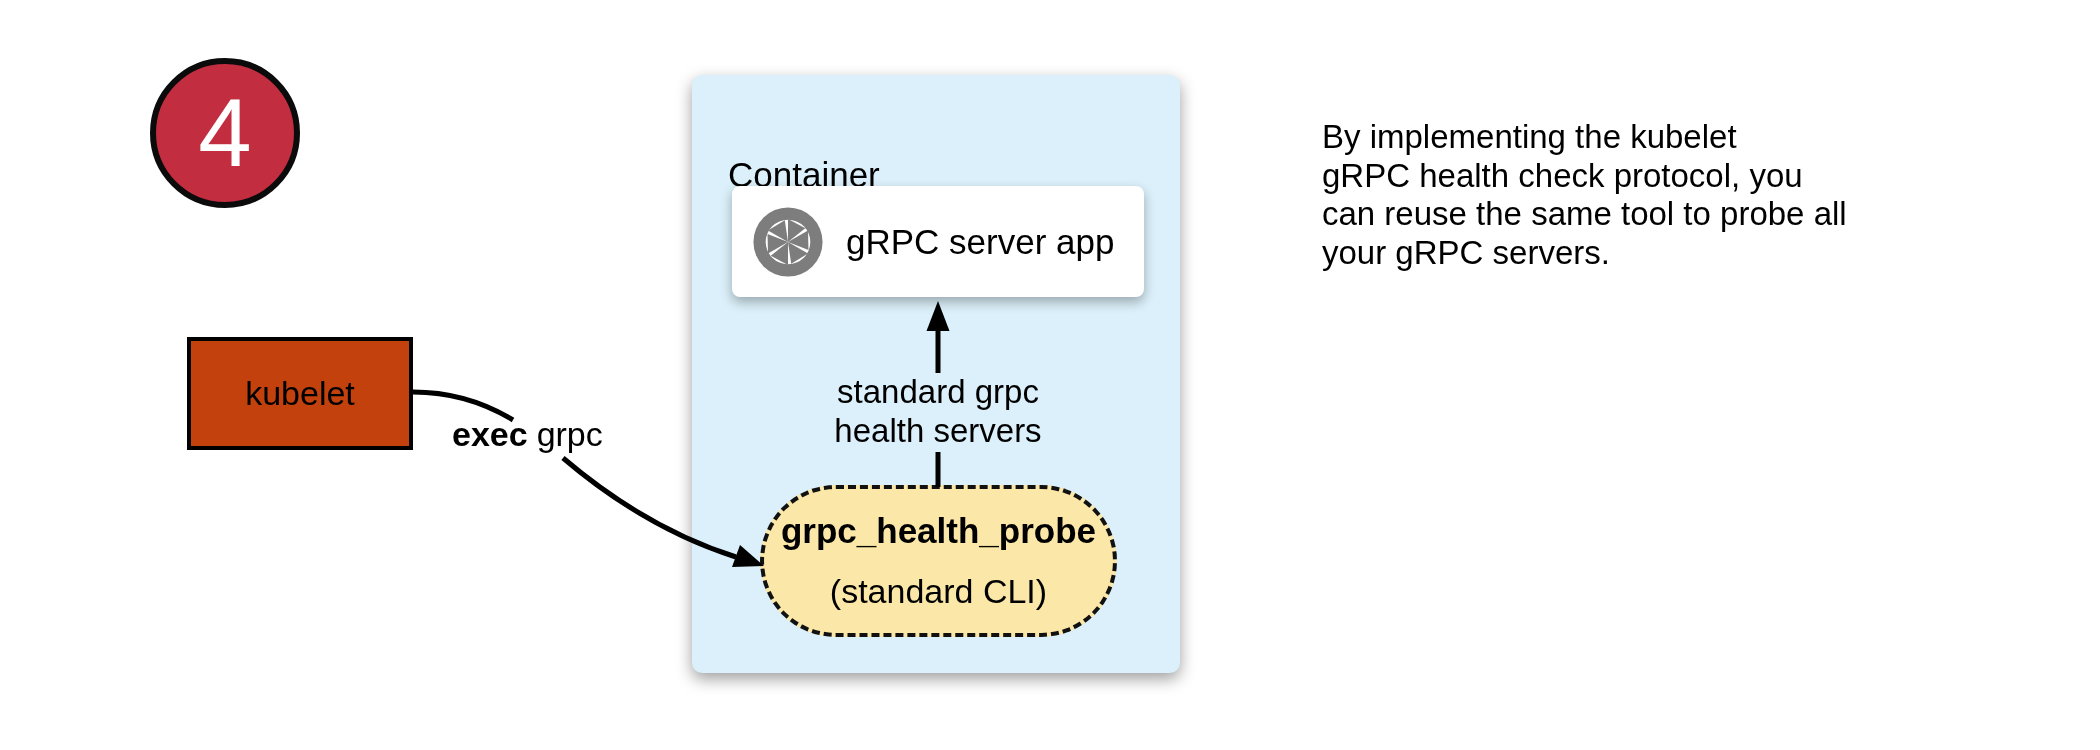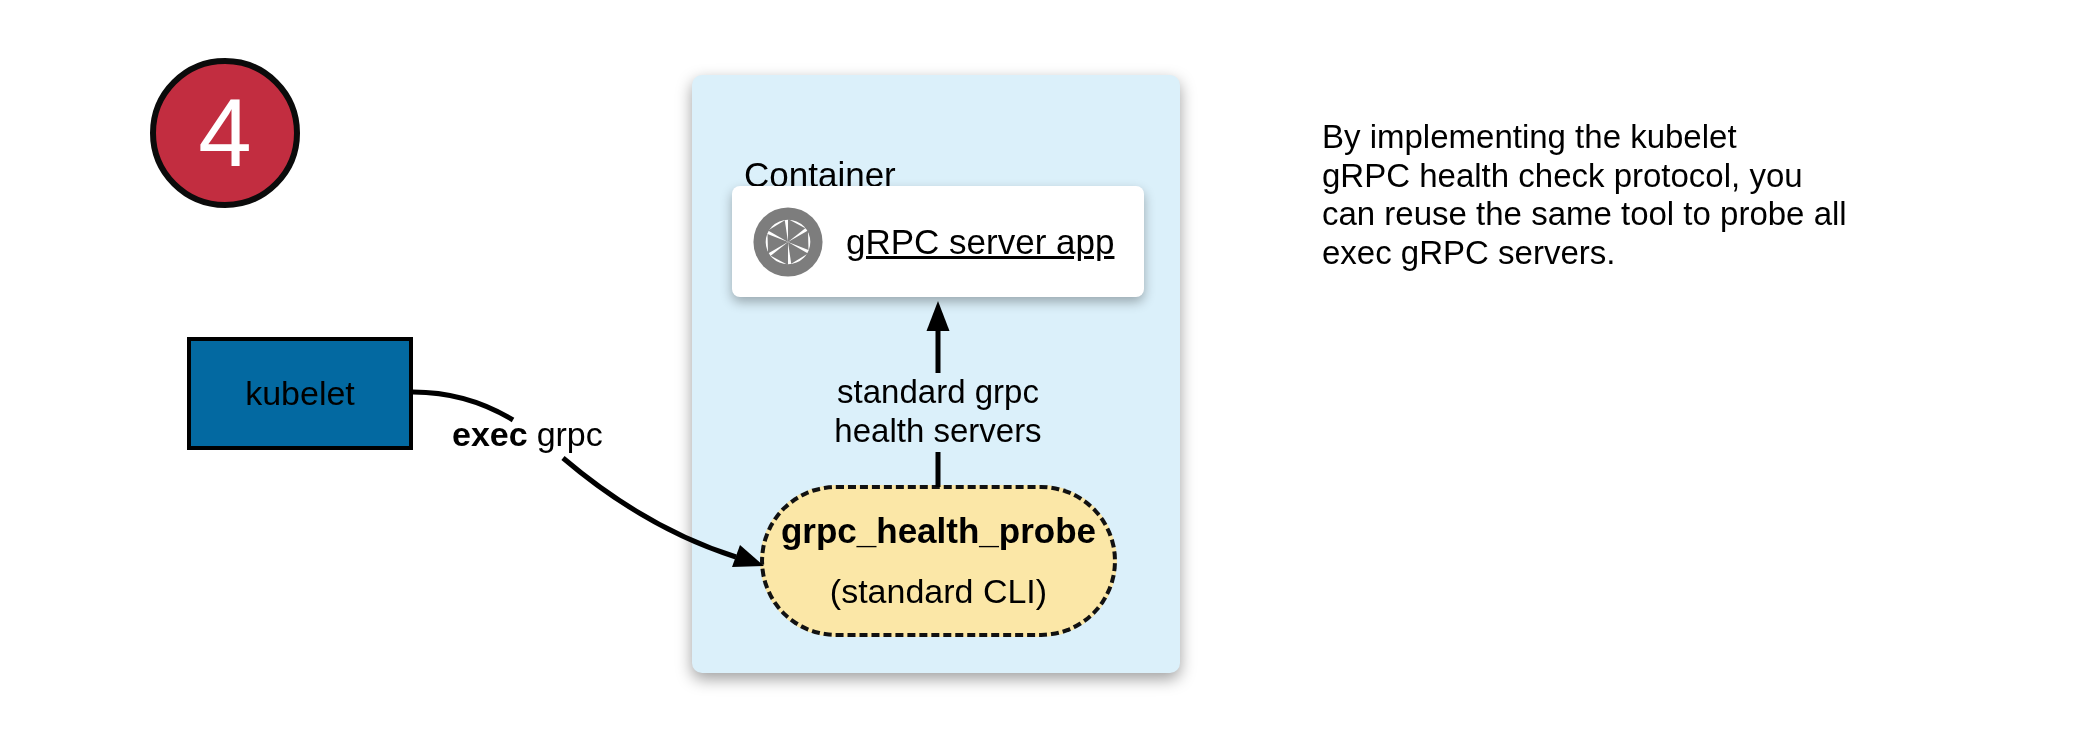--- a/index.html
+++ b/index.html
@@ -10,40 +10,40 @@
   
   .badge{
     position:absolute;left:150px;top:58px;width:150px;height:150px;
     background:#C22D40;border:6px solid #0b0b0b;border-radius:50%;
     display:flex;align-items:center;justify-content:center;
     color:#fff;font-size:96px;line-height:1;box-sizing:border-box;
   }
   
   .kubelet{
     position:absolute;left:187px;top:337px;width:226px;height:113px;
-    background:#0369a1;border:4px solid #000;box-sizing:border-box;
+    background:#c2410c;border:4px solid #000;box-sizing:border-box;
     display:flex;align-items:center;justify-content:center;font-size:34px;
   }
   
   .exec-label{
     position:absolute;left:452px;top:415px;font-size:34px;white-space:nowrap;
   }
   .exec-label .em{font-weight:bold;}
   .exec-label .rest{margin-left:9px;}
   
   .container-box{
     position:absolute;left:692px;top:75px;width:488px;height:598px;
     background:#DBF0FA;border-radius:10px;
     box-shadow:0 6px 16px rgba(0,0,0,0.38);
   }
-  .container-title{position:absolute;left:36px;top:80px;font-size:35px;margin-left:16px;}
+  .container-title{position:absolute;left:36px;top:80px;font-size:35px;}
   .server-box{
     position:absolute;left:40px;top:111px;width:412px;height:111px;
     background:#fff;border-radius:8px;box-shadow:0 5px 12px rgba(0,0,0,0.3);
-    display:flex;align-items:center;padding-left:20px;box-sizing:border-box;text-decoration:underline;
+    display:flex;align-items:center;padding-left:20px;box-sizing:border-box;
   }
   .server-box .icon{width:72px;height:72px;flex:0 0 auto;}
   .server-box .lbl{margin-left:22px;font-size:35px;}
   .protocol-label{
     position:absolute;left:96px;top:297px;width:300px;text-align:center;
     font-size:33px;line-height:39px;
   }
   .pill{
     position:absolute;left:68px;top:410px;width:357px;height:152px;
     background:#FBE7A7;border:4px dashed #111;border-radius:80px;
@@ -101,21 +101,21 @@
     <div class="pill">
       <div class="t1">grpc_health_probe</div>
       <div class="t2">(standard CLI)</div>
     </div>
   </div>
 
   <div class="note">
     <div>By implementing the kubelet</div>
     <div>gRPC health check protocol, you</div>
     <div>can reuse the same tool to probe all</div>
-    <div>exec gRPC servers.</div>
+    <div>your gRPC servers.</div>
   </div>
 
   <svg class="arrows" viewBox="0 0 2100 750" aria-hidden="true">
 
     <g>
       <path d="M 413 392 C 450 392 485 403 513 420" fill="none" stroke="#000" stroke-width="5"></path>
       <path d="M 563 458 C 610 498 670 536 736 557" fill="none" stroke="#000" stroke-width="5"></path>
       <polygon points="764,566 732,567 740,545" fill="#000"></polygon>
     </g>
 

